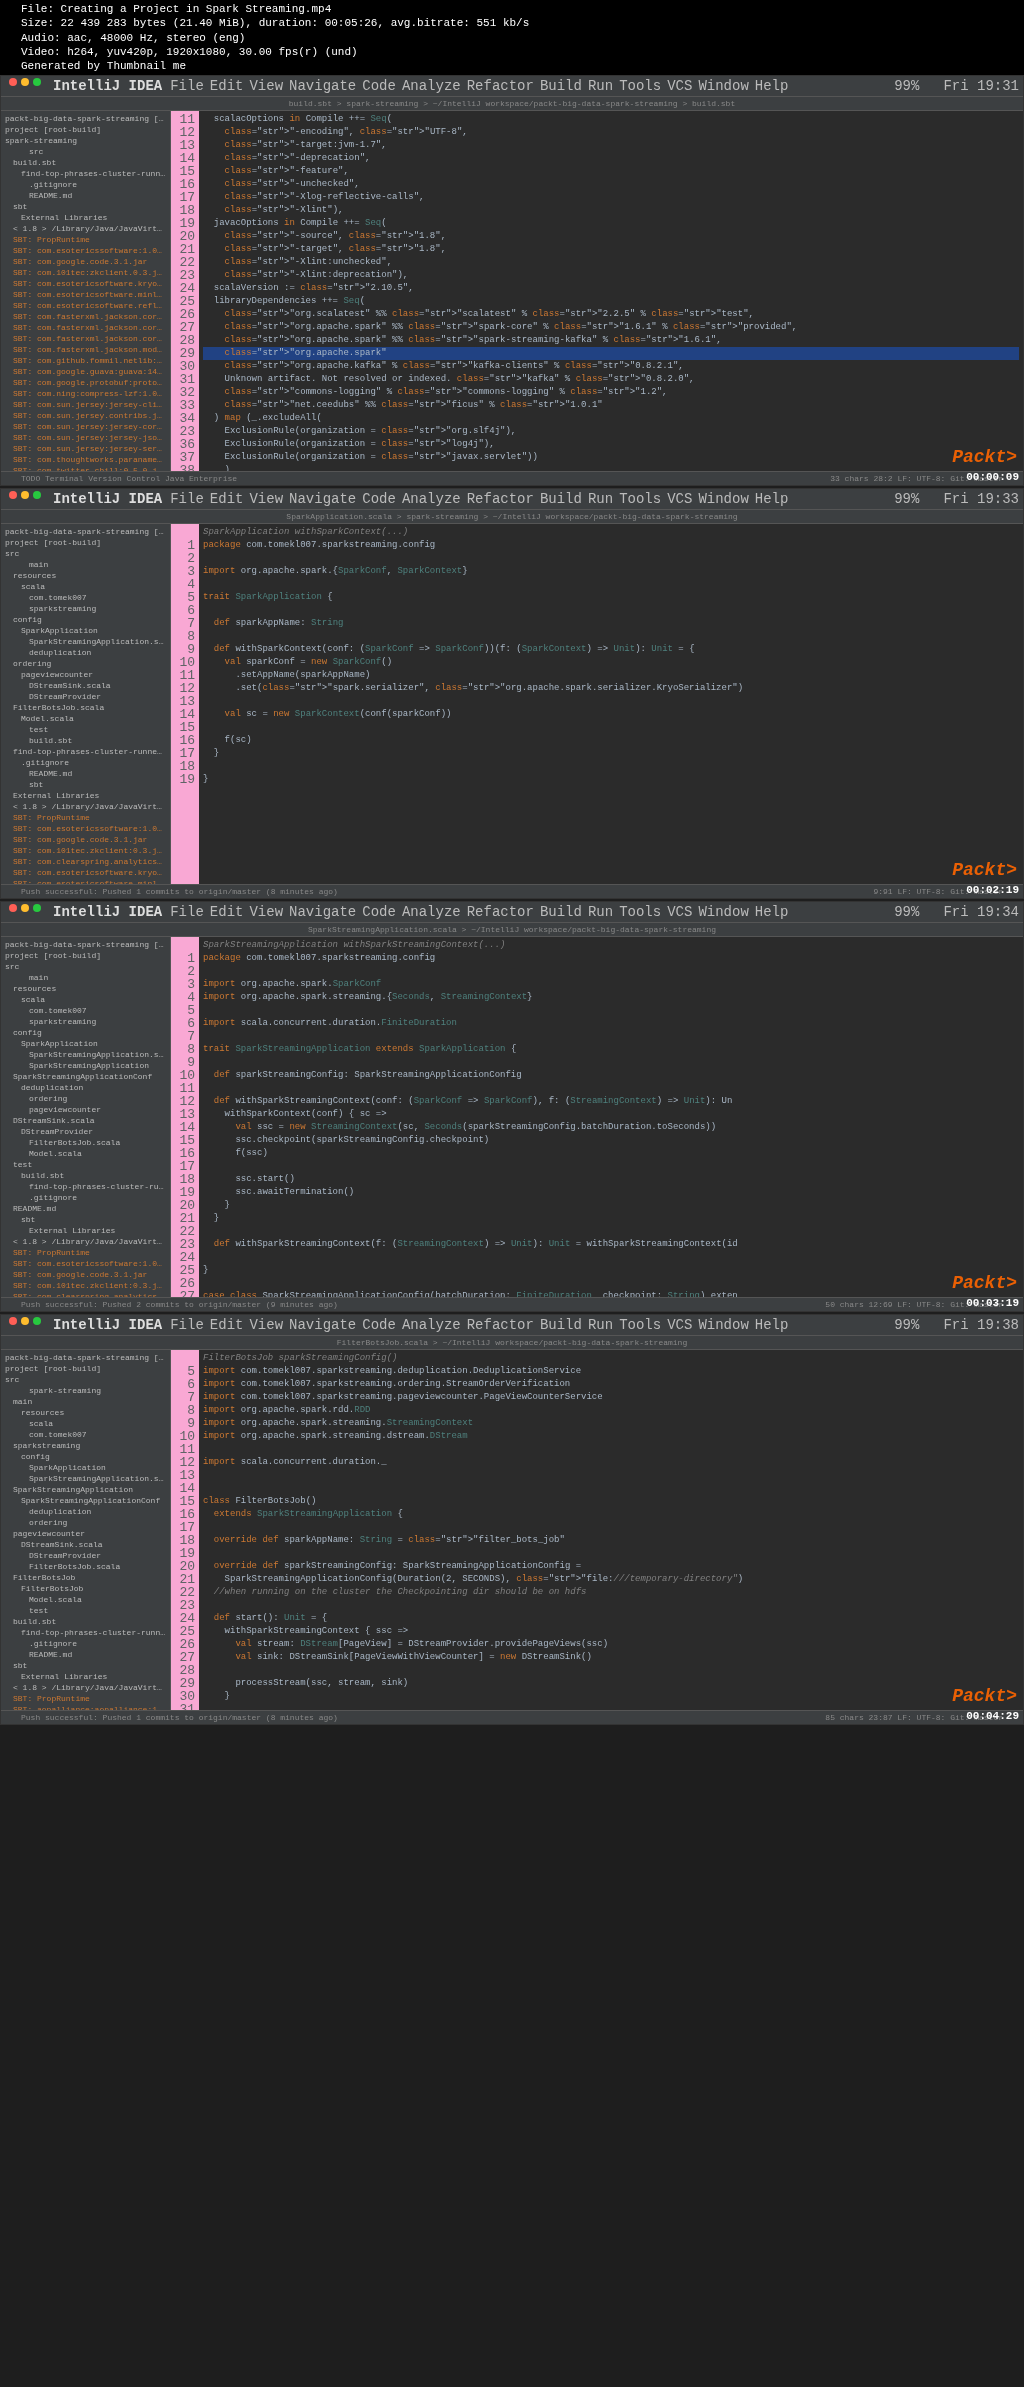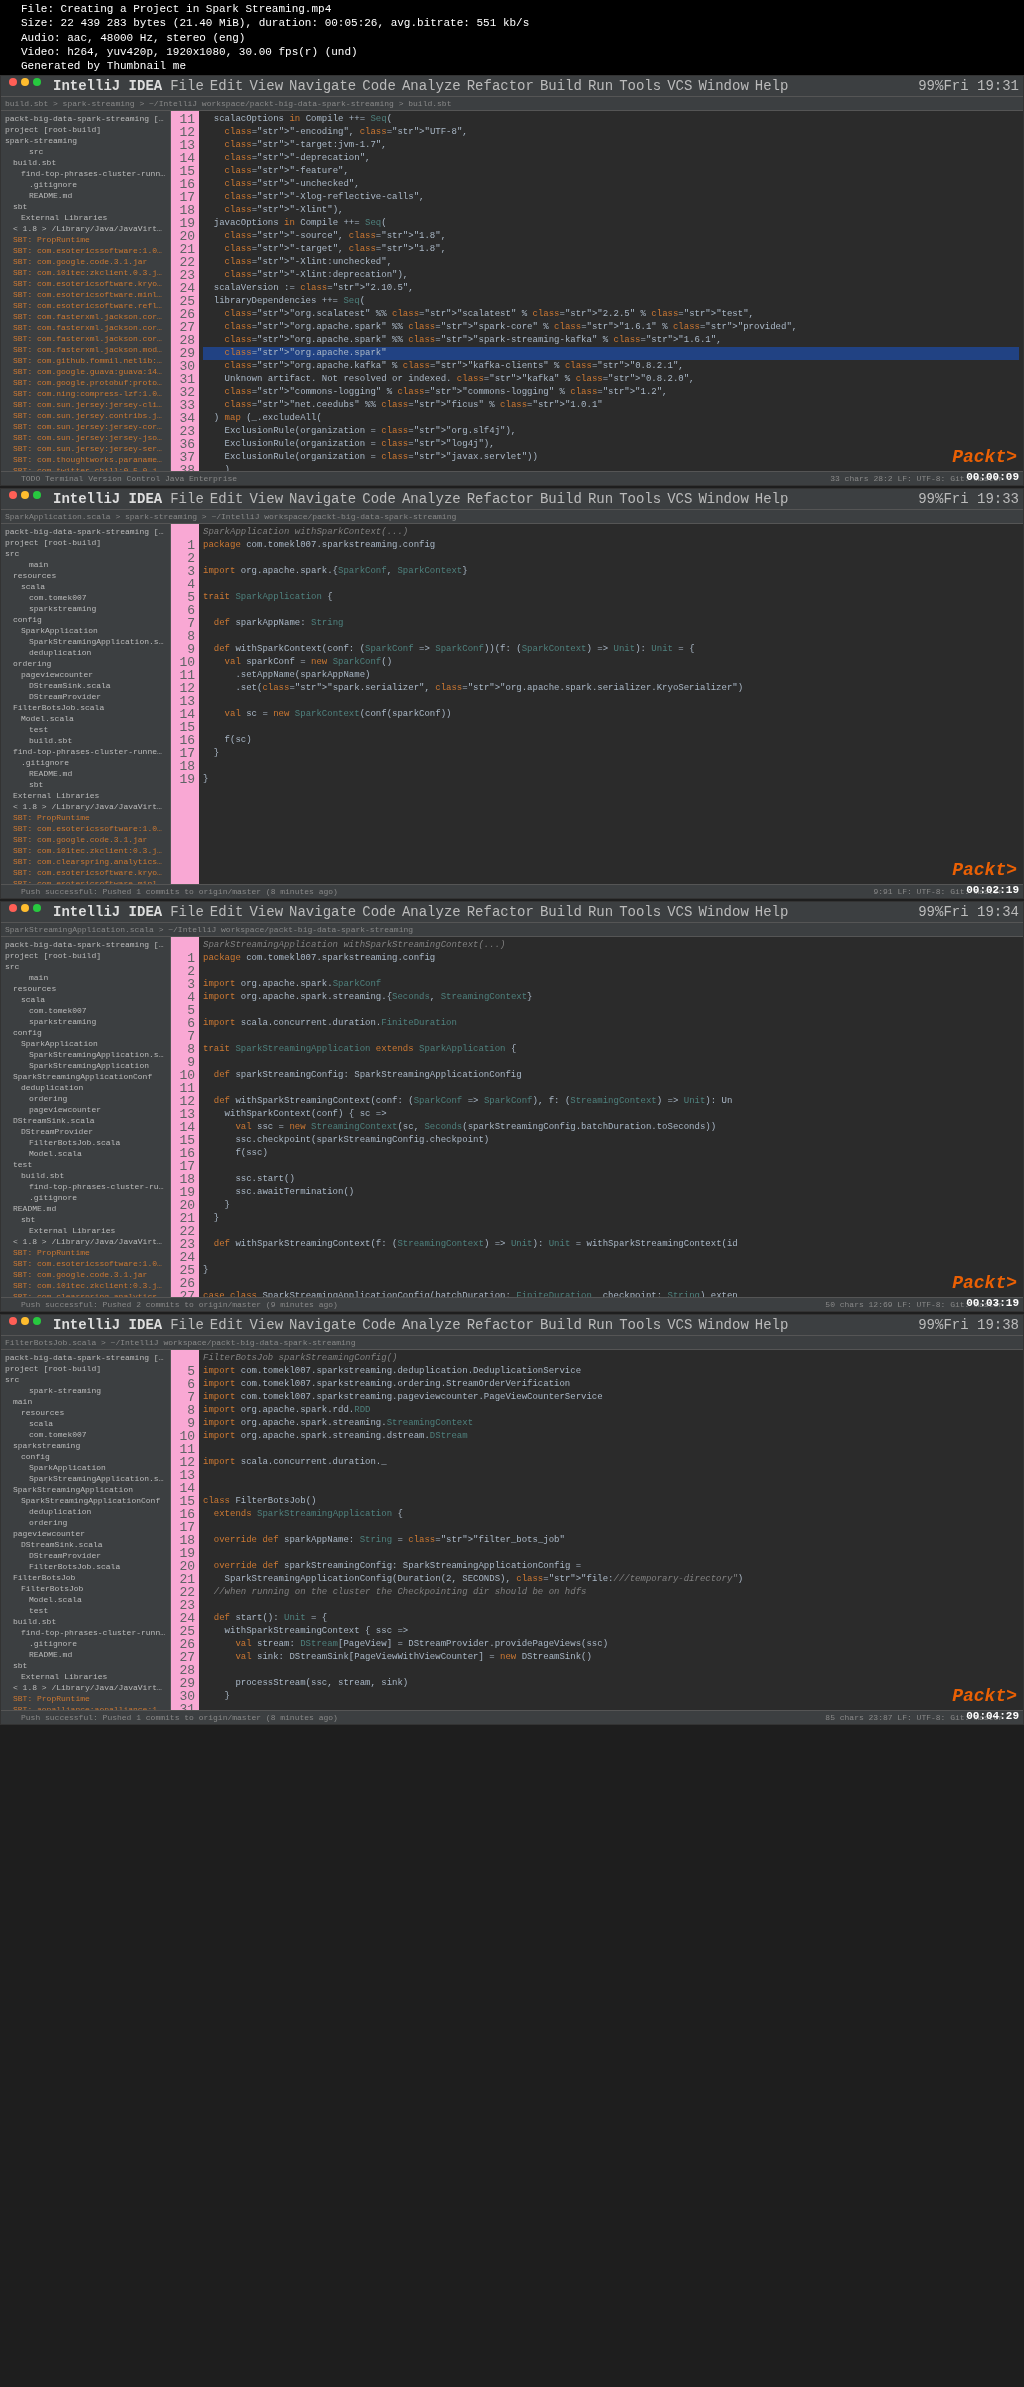--- a/index.html
+++ b/index.html
@@ -1,21 +1,21 @@
 <!DOCTYPE html>
 <html><head>
 <meta charset="utf-8">
 <style>
 * { margin: 0; padding: 0; box-sizing: border-box; font-family: Menlo, Monaco, 'Courier New', monospace; }
 body { background: #1e1e1e; color: #a9b7c6; font-size: 10px; width: 1024px; }
 .meta-header { background: #000; color: #fff; padding: 2px 21px; font-size: 11px; line-height: 1.3; }
 .ide-instance { position: relative; border: 1px solid #333; margin-bottom: 2px; }
 .menubar { background: #3c3f41; color: #bbb; padding: 2px 4px; font-size: 14px; display: flex; gap: 8px; border-bottom: 1px solid #555; }
 .menubar .app-name { font-weight: bold; color: #ddd; }
-.menubar-right { margin-left: auto; display: flex; gap: 0; align-items: center; }
+.menubar-right { margin-left: auto; display: flex; gap: 24px; align-items: center; }
 .traffic-lights { display: inline-flex; gap: 4px; padding: 0 4px; }
 .traffic-lights span { width: 8px; height: 8px; border-radius: 50%; display: inline-block; }
 .tl-red { background: #ff5f56; }
 .tl-yellow { background: #ffbd2e; }
 .tl-green { background: #27c93f; }
 .main-area { display: flex; height: 360px; }
 .sidebar { width: 170px; background: #3c3f41; color: #bbb; font-size: 8px; overflow: hidden; border-right: 1px solid #555; padding: 2px; }
 .sidebar .tree-item { padding: 1px 2px; white-space: nowrap; overflow: hidden; text-overflow: ellipsis; }
 .sidebar .tree-item.indent1 { padding-left: 10px; }
 .sidebar .tree-item.indent2 { padding-left: 18px; }
@@ -24,21 +24,21 @@
 .editor { flex: 1; background: #2b2b2b; display: flex; overflow: hidden; position: relative; }
 .gutter { width: 28px; background: #f9a8d4; color: #606366; text-align: right; padding: 2px 4px 2px 0; font-size: 13px; line-height: 13px; }
 .code { flex: 1; padding: 2px 4px; font-size: 9px; line-height: 13px; white-space: pre; overflow: hidden; }
 .kw { color: #cc7832; }
 .com { color: #808080; font-style: italic; }
 .type { color: #4e807d; }
 .hl-line { background: #214283; display: inline-block; width: 100%; }
 .statusbar { background: #3c3f41; color: #888; font-size: 8px; padding: 2px 20px; display: flex; justify-content: space-between; border-top: 1px solid #555; }
 .watermark { position: absolute; right: 6px; bottom: 18px; color: #ff6600; font-weight: bold; font-size: 18px; opacity: 0.9; font-style: italic; text-align: center; }
 .timestamp { position: absolute; right: 4px; bottom: 2px; color: #fff; font-size: 11px; font-weight: bold; }
-.breadcrumb { background: #3c3f41; color: #888; font-size: 8px; padding: 2px 4px; border-bottom: 1px solid #555; white-space: nowrap; overflow: hidden; }
+.breadcrumb { background: #3c3f41; color: #888; font-size: 8px; padding: 2px 4px; border-bottom: 1px solid #555; white-space: nowrap; overflow: hidden; text-align: center; }
 </style>
 </head>
 <body>
 
 <div class="meta-header">
   <div>File: Creating a Project in Spark Streaming.mp4</div>
   <div>Size: 22 439 283 bytes (21.40 MiB), duration: 00:05:26, avg.bitrate: 551 kb/s</div>
   <div>Audio: aac, 48000 Hz, stereo (eng)</div>
   <div>Video: h264, yuv420p, 1920x1080, 30.00 fps(r) (und)</div>
   <div>Generated by Thumbnail me</div>

